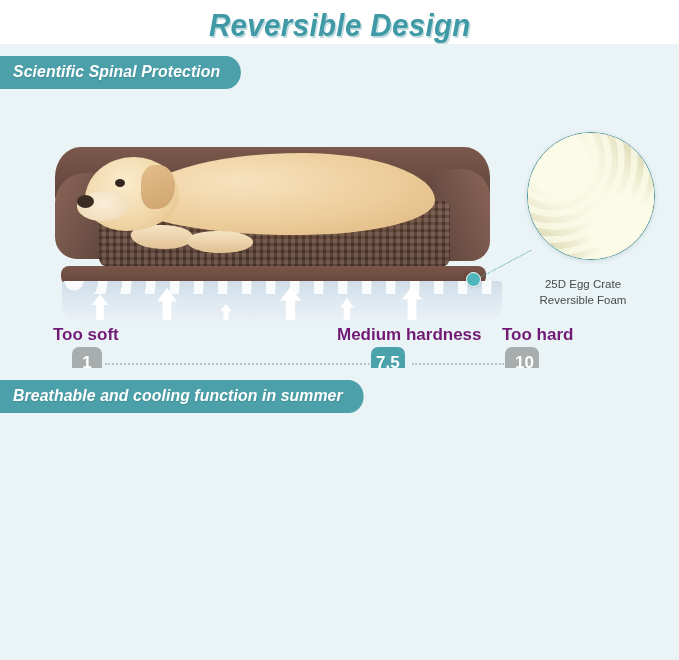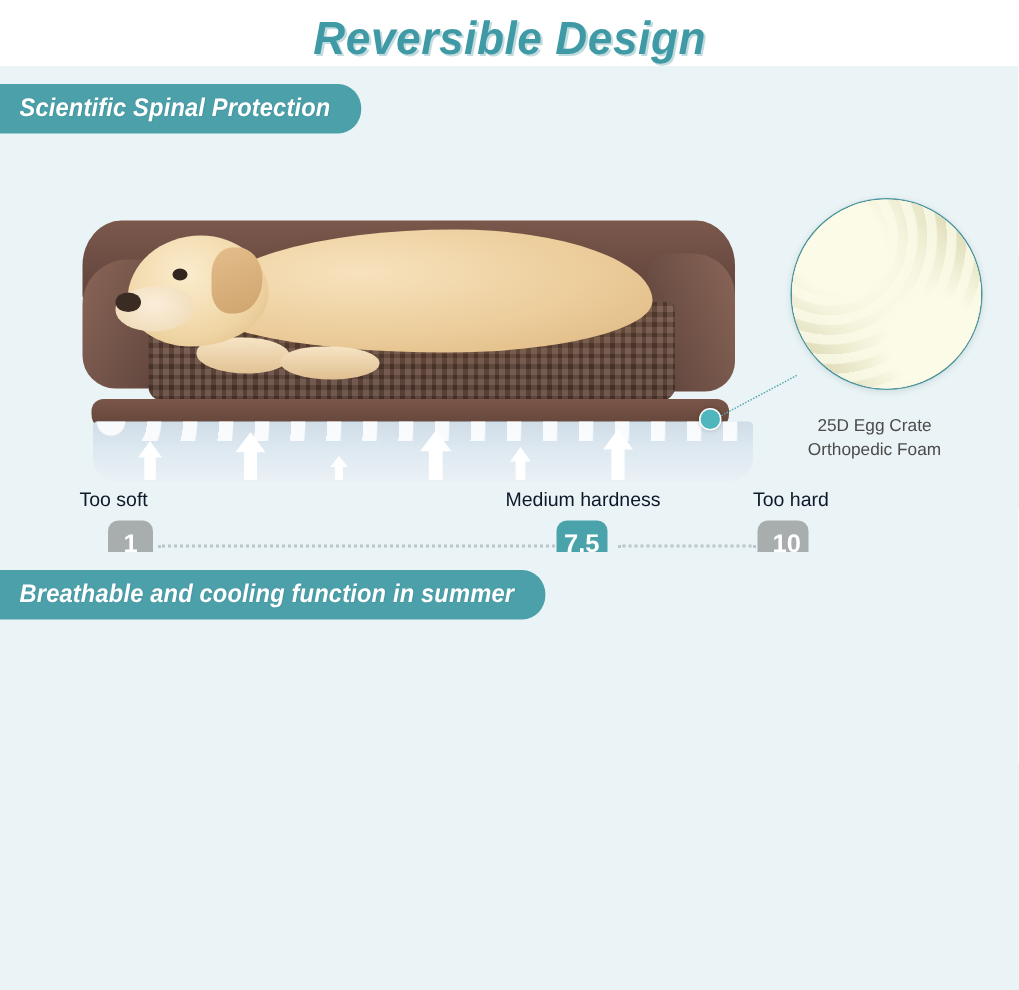--- a/index.html
+++ b/index.html
@@ -187,21 +187,21 @@
     background:repeating-radial-gradient(circle at 12px 0,
       rgba(255,255,255,.85) 0 9px, rgba(255,255,255,0) 10px 24px);
   }
   .arrow-up {
     position:absolute; bottom:1px;
     background:#ffffff;
     filter:drop-shadow(0 0 2px rgba(120,150,170,.5));
   }
 
   .scale-label {
-    position:absolute; font-size:13px; color:#0f172a; white-space:nowrap;
+    position:absolute; font-size:17px; color:#701a75; white-space:nowrap;font-weight:bold;
   }
 
   
   .scale-row { position:absolute; left:0; top:303px; width:100%; height:34px; }
   .scale-dots {
     position:absolute; top:16px; height:0;
     border-top:2px dotted #b9c6cc;
   }
   .scale-badge {
     position:absolute; top:0;
@@ -244,21 +244,21 @@
   </div>
 
   <div class="detail-circle" id="circle-top">
     <div class="eggcrate-fill"></div>
   </div>
   <div class="leader" id="leader-top"></div>
   <div class="marker-dot" id="marker-top"></div>
 
   <div class="foam-caption" id="caption-top">
     <div>25D Egg Crate</div>
-    <div>Orthopedic Foam</div>
+    <div>Reversible Foam</div>
   </div>
 
   <div class="hardness-bar">
     <div class="arrow-up" style="left:30px;  width:16px; height:26px; clip-path:polygon(50% 0,100% 42%,74% 42%,74% 100%,26% 100%,26% 42%,0 42%);"></div>
     <div class="arrow-up" style="left:95px;  width:20px; height:32px; clip-path:polygon(50% 0,100% 42%,72% 42%,72% 100%,28% 100%,28% 42%,0 42%);"></div>
     <div class="arrow-up" style="left:158px; width:12px; height:16px; clip-path:polygon(50% 0,100% 46%,72% 46%,72% 100%,28% 100%,28% 46%,0 46%);"></div>
     <div class="arrow-up" style="left:218px; width:21px; height:33px; clip-path:polygon(50% 0,100% 42%,72% 42%,72% 100%,28% 100%,28% 42%,0 42%);"></div>
     <div class="arrow-up" style="left:278px; width:14px; height:22px; clip-path:polygon(50% 0,100% 44%,73% 44%,73% 100%,27% 100%,27% 44%,0 44%);"></div>
     <div class="arrow-up" style="left:340px; width:20px; height:34px; clip-path:polygon(50% 0,100% 40%,72% 40%,72% 100%,28% 100%,28% 40%,0 40%);"></div>
   </div>

